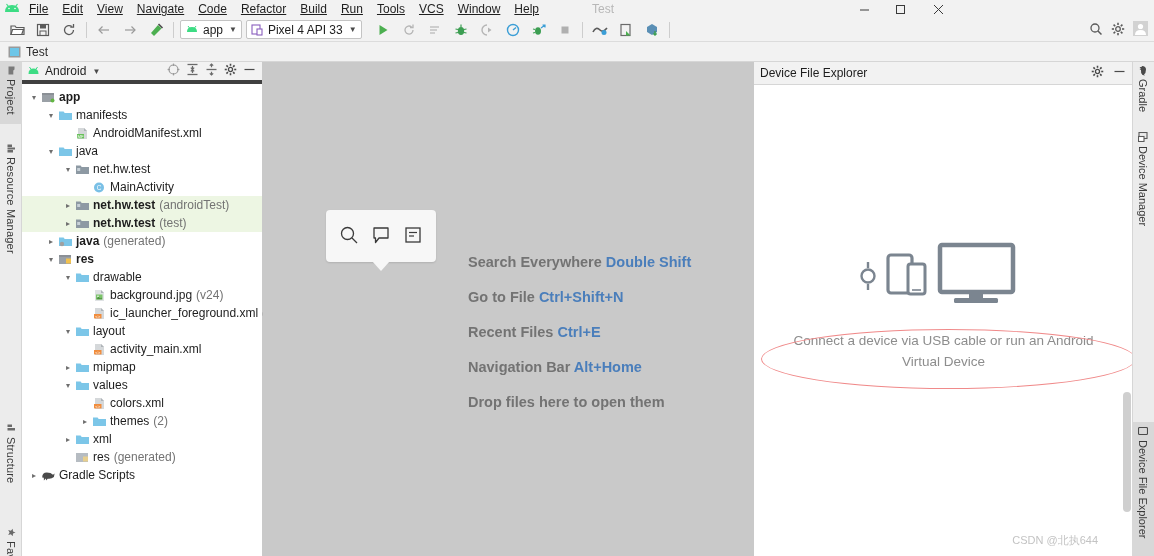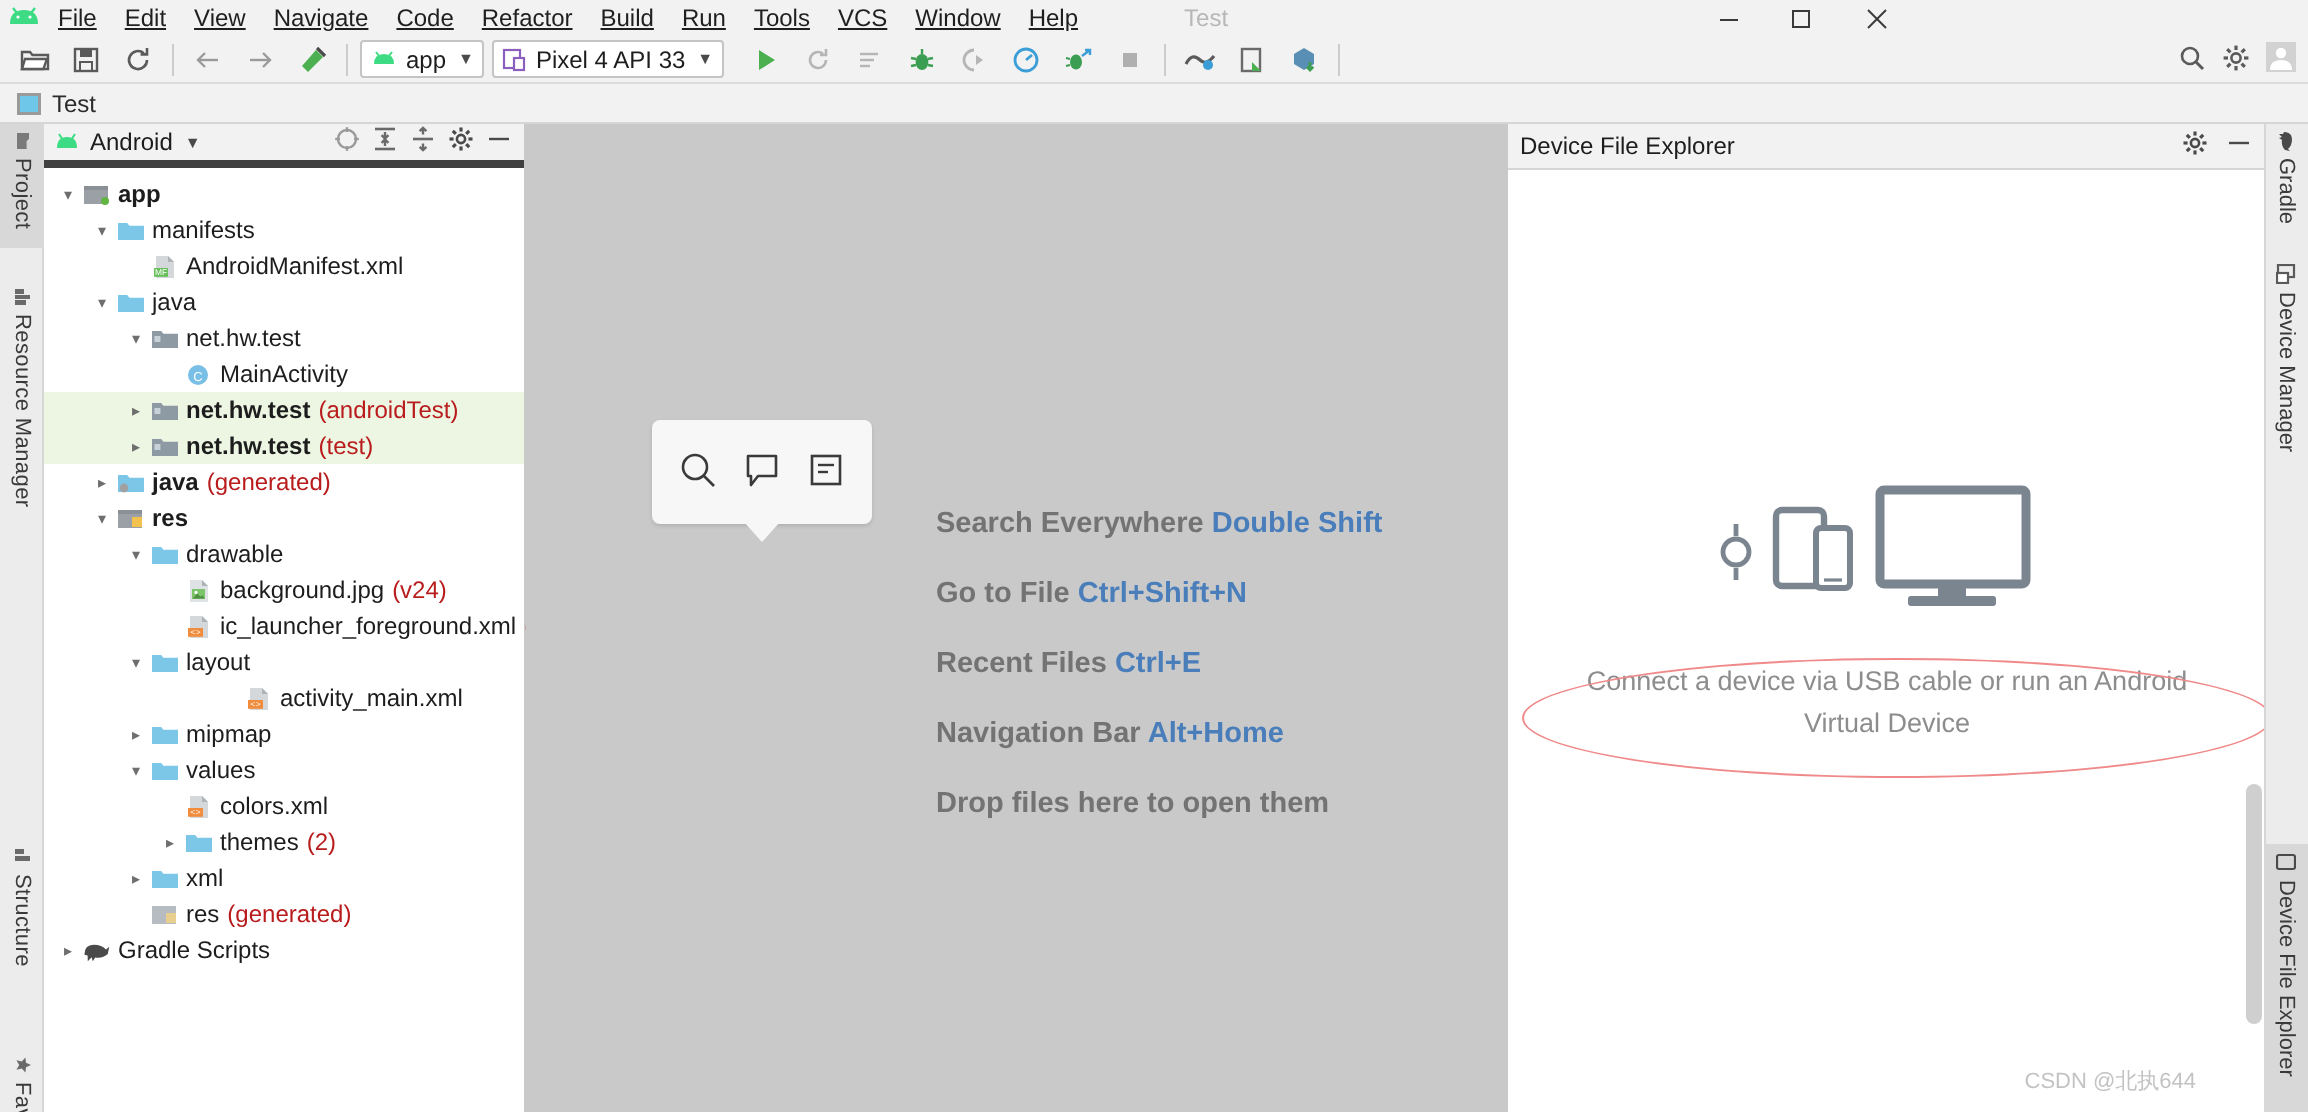--- a/index.html
+++ b/index.html
@@ -94,21 +94,21 @@
   .trow {
     height: 18px; display: flex; align-items: center; white-space: nowrap;
     padding-right: 4px;
   }
   .trow.hl { background: #edf6e3; }
   .chev { width: 12px; text-align: center; font-size: 8px; color: #6e6e6e; flex: none; }
   .chev.none { visibility: hidden; }
   .tico { width: 16px; height: 16px; flex: none; margin-right: 3px; display:flex; align-items:center; justify-content:center;}
   .tlabel { font-size: 12px; color: #1d1d1d; }
   .tlabel.bold { font-weight: bold; }
-  .tsuffix { font-size: 12px; color: #b91c1c; margin-left: 4px; }
+  .tsuffix { font-size: 12px; color: #737373; margin-left: 4px; }
 
   
   .editor {
     position: absolute; left: 263px; top: 62px; width: 490px; height: 494px;
     background: #c9c9c9;
   }
   .hintcard {
     position: absolute; left: 63px; top: 148px; width: 110px; height: 52px;
     background: #f7f7f7; border-radius: 4px;
     display: flex; align-items: center; justify-content: center; gap: 12px;
@@ -630,21 +630,21 @@
         </div>
         <div class="trow" style="padding-left: 40px;">
           <span class="chev">▾</span>
           <span class="tico">
             <svg width="15" height="13" viewBox="0 0 15 13">
               <path d="M1 2.5h4.6l1.1 1.4H14V11H1Z" fill="#7cc6e8"></path>
             </svg>
           </span>
           <span class="tlabel">layout</span>
         </div>
-        <div class="trow" style="padding-left: 87px; align-items: center;">
+        <div class="trow" style="padding-left: 57px; align-items: center;">
           <span class="chev none"></span>
           <span class="tico">
             <svg width="15" height="13" viewBox="0 0 15 13">
               <path d="M3 1h6l3 3v8H3Z" fill="#d5d8da"></path>
               <path d="M9 1v3h3Z" fill="#aeb3b7"></path>
               <rect x="2" y="7" width="7.5" height="4.4" fill="#f08c3c"></rect>
               <text x="5.7" y="10.7" font-size="4.4" fill="#fff" text-anchor="middle" font-family="Liberation Sans, sans-serif">&lt;&gt;</text>
             </svg>
           </span>
           <span class="tlabel">activity_main.xml</span>

